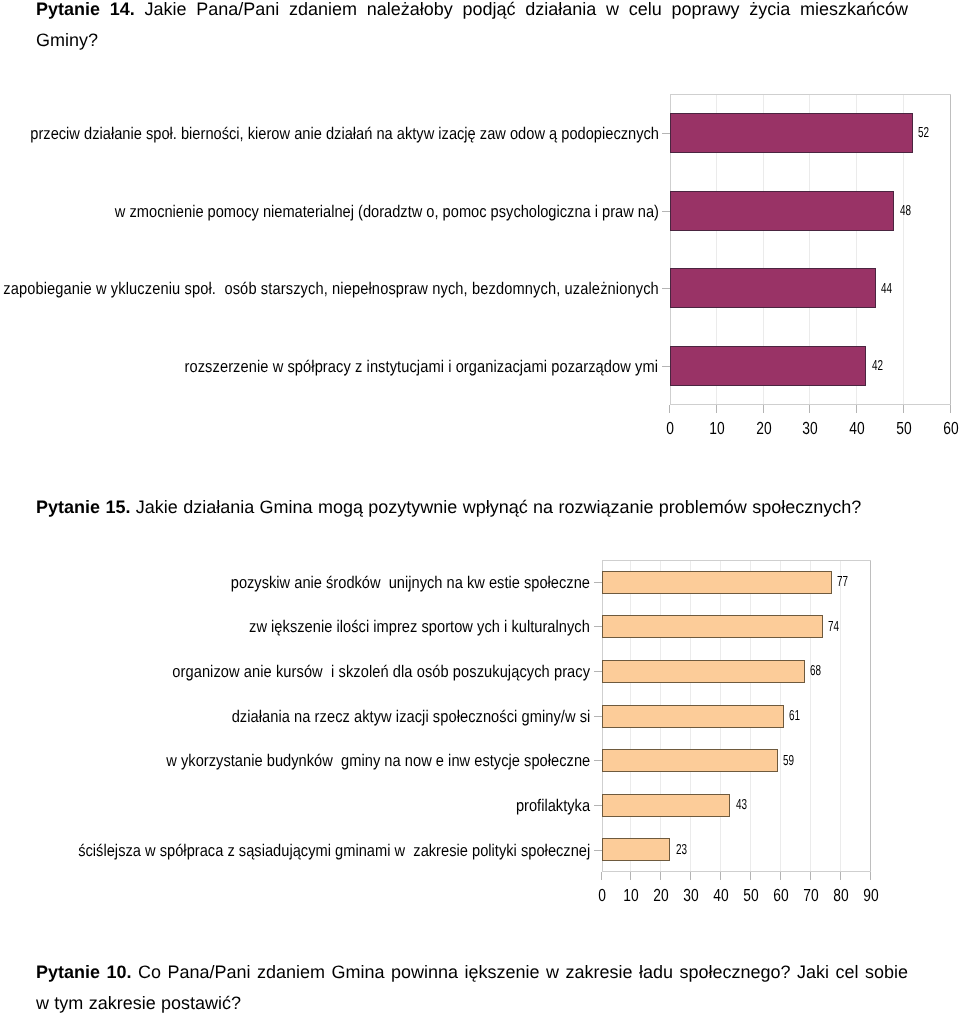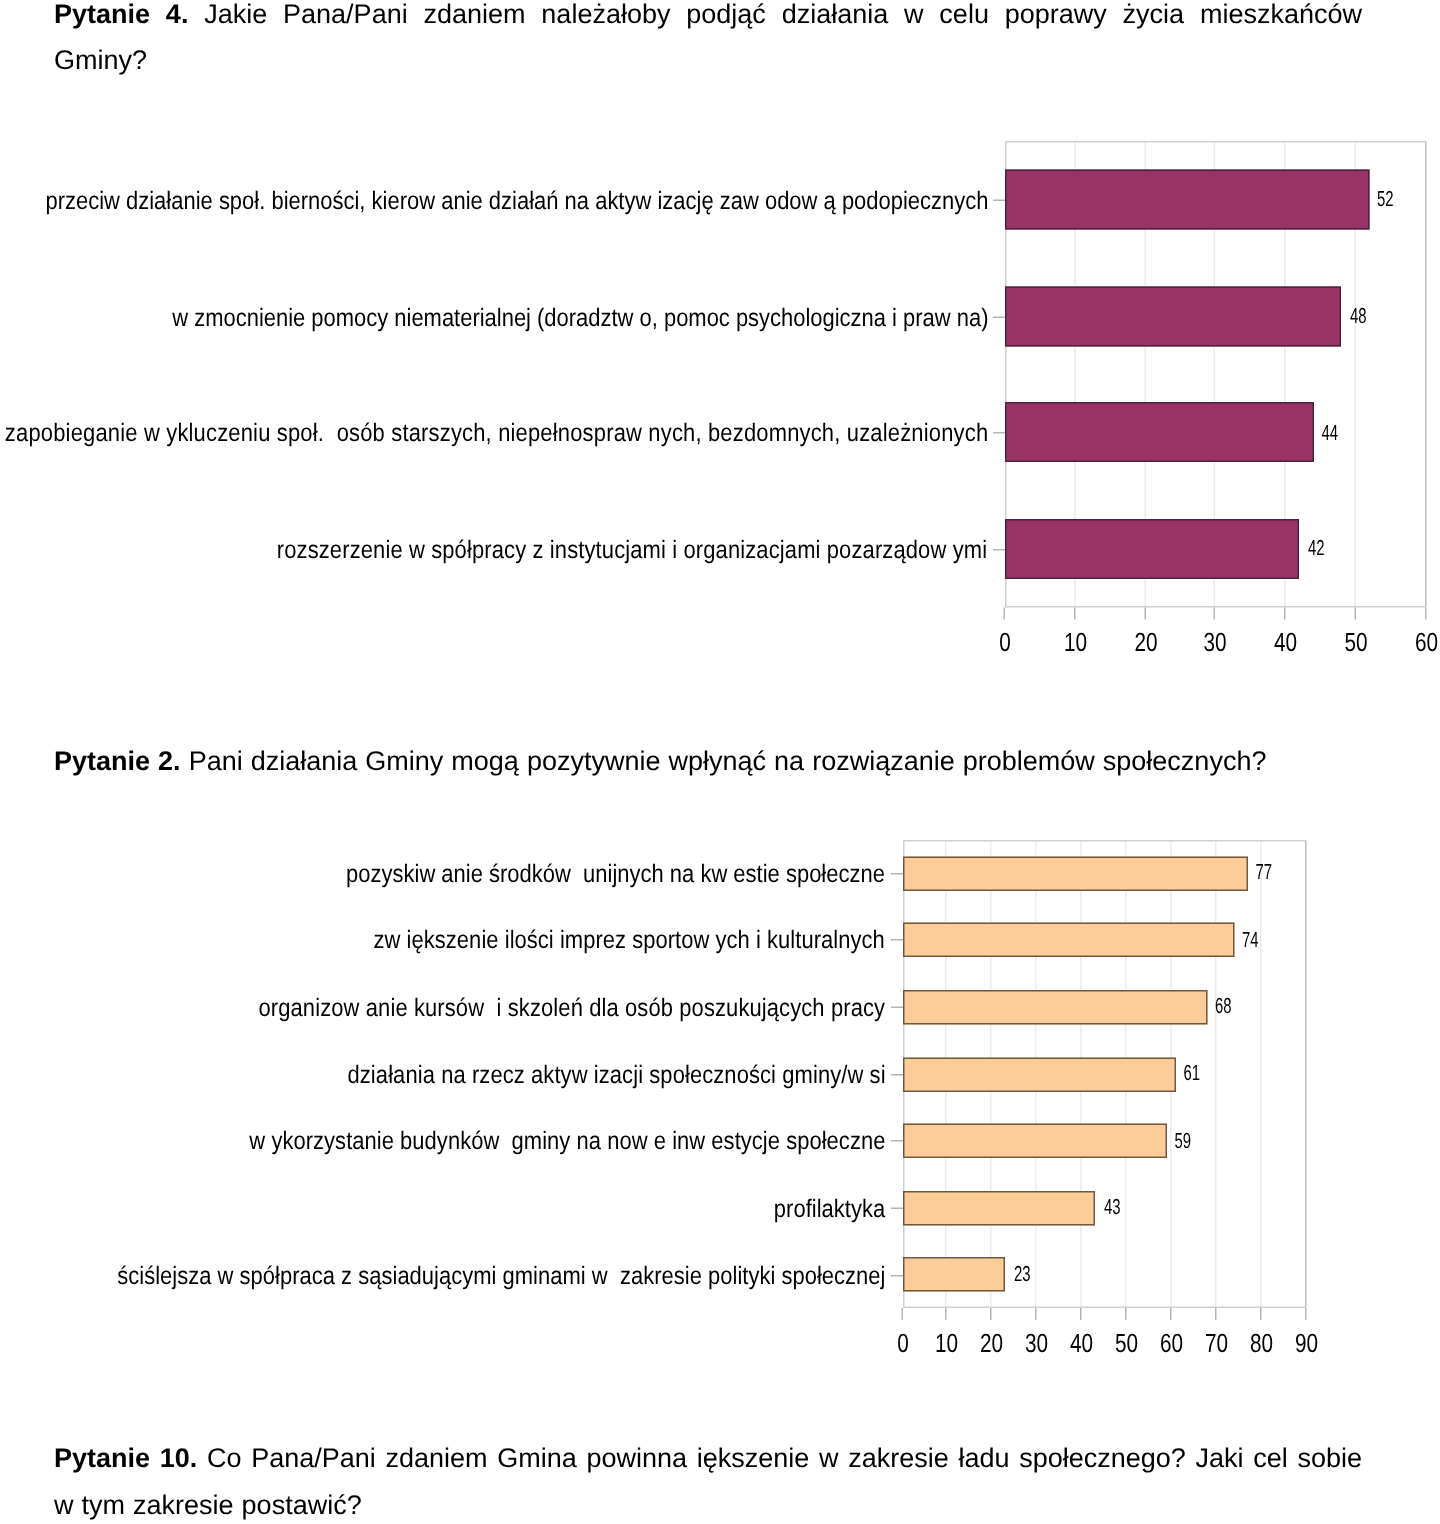--- a/index.html
+++ b/index.html
@@ -21,21 +21,21 @@
             transform:scaleX(0.872) translateZ(0);transform-origin:100% 50%;text-align:right;backface-visibility:hidden;}
   .xtick{position:absolute;width:1px;background:#b4b4b4;}
   .xticklabel{position:absolute;white-space:nowrap;color:#000;font-size:17.5px;
               transform:scaleX(0.79) translateZ(0);transform-origin:50% 50%;text-align:center;backface-visibility:hidden;}
   .ytickmark{position:absolute;height:1px;background:#b4b4b4;}
 </style>
 </head>
 <body>
 
 <div class="qblock" id="q14" style="left:36px;top:-6px;width:872px;">
-  <span class="qnum">Pytanie 4.</span>
+  <span class="qnum">Pytanie 14.</span>
   <span>Jakie Pana/Pani zdaniem należałoby podjąć działania w celu poprawy życia mieszkańców Gminy?</span>
 </div>
 
 <div class="chart" id="chart1" style="left:0px;top:88px;width:960px;height:350px;">
     <div class="plotarea" style="left: 670px; top: 6px; width: 280.5px; height: 311px;"></div>
     <div class="gridline" style="left: 716px; top: 7px; height: 309px;"></div>
     <div class="gridline" style="left: 763px; top: 7px; height: 309px;"></div>
     <div class="gridline" style="left: 809px; top: 7px; height: 309px;"></div>
     <div class="gridline" style="left: 856px; top: 7px; height: 309px;"></div>
     <div class="gridline" style="left: 903px; top: 7px; height: 309px;"></div>
@@ -66,22 +66,22 @@
     <div class="xticklabel" style="left: 780.25px; width: 60px; top: 330.3px;">30</div>
     <div class="xtick" style="left: 856px; top: 317px; height: 8px;"></div>
     <div class="xticklabel" style="left: 827px; width: 60px; top: 330.3px;">40</div>
     <div class="xtick" style="left: 903px; top: 317px; height: 8px;"></div>
     <div class="xticklabel" style="left: 873.75px; width: 60px; top: 330.3px;">50</div>
     <div class="xtick" style="left: 950px; top: 317px; height: 8px;"></div>
     <div class="xticklabel" style="left: 920.5px; width: 60px; top: 330.3px;">60</div>
   </div>
 
 <div class="qblock" id="q15" style="left:36px;top:491.5px;width:872px;">
-  <span class="qnum">Pytanie 2.</span>
-  <span>Pani działania Gminy mogą pozytywnie wpłynąć na rozwiązanie problemów społecznych?</span>
+  <span class="qnum">Pytanie 15.</span>
+  <span>Jakie działania Gmina mogą pozytywnie wpłynąć na rozwiązanie problemów społecznych?</span>
 </div>
 
 <div class="chart" id="chart2" style="left:0px;top:550px;width:960px;height:350px;">
     <div class="plotarea" style="left: 601.5px; top: 9.5px; width: 269px; height: 312.5px;"></div>
     <div class="gridline" style="left: 630px; top: 10.5px; height: 310.5px;"></div>
     <div class="gridline" style="left: 660px; top: 10.5px; height: 310.5px;"></div>
     <div class="gridline" style="left: 690px; top: 10.5px; height: 310.5px;"></div>
     <div class="gridline" style="left: 720px; top: 10.5px; height: 310.5px;"></div>
     <div class="gridline" style="left: 750px; top: 10.5px; height: 310.5px;"></div>
     <div class="gridline" style="left: 780px; top: 10.5px; height: 310.5px;"></div>

